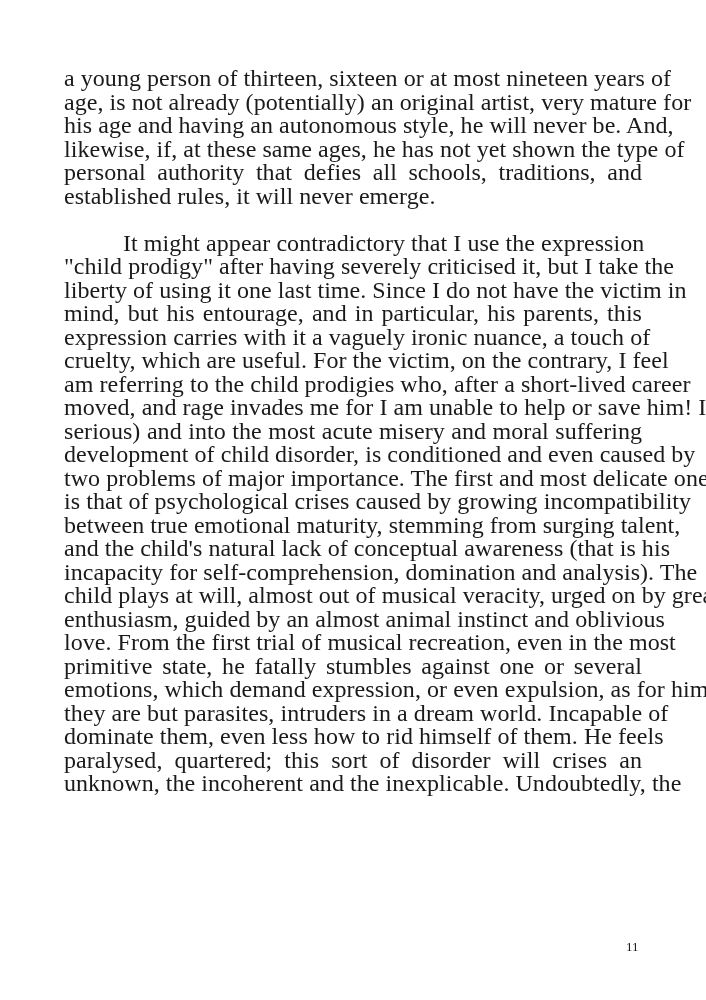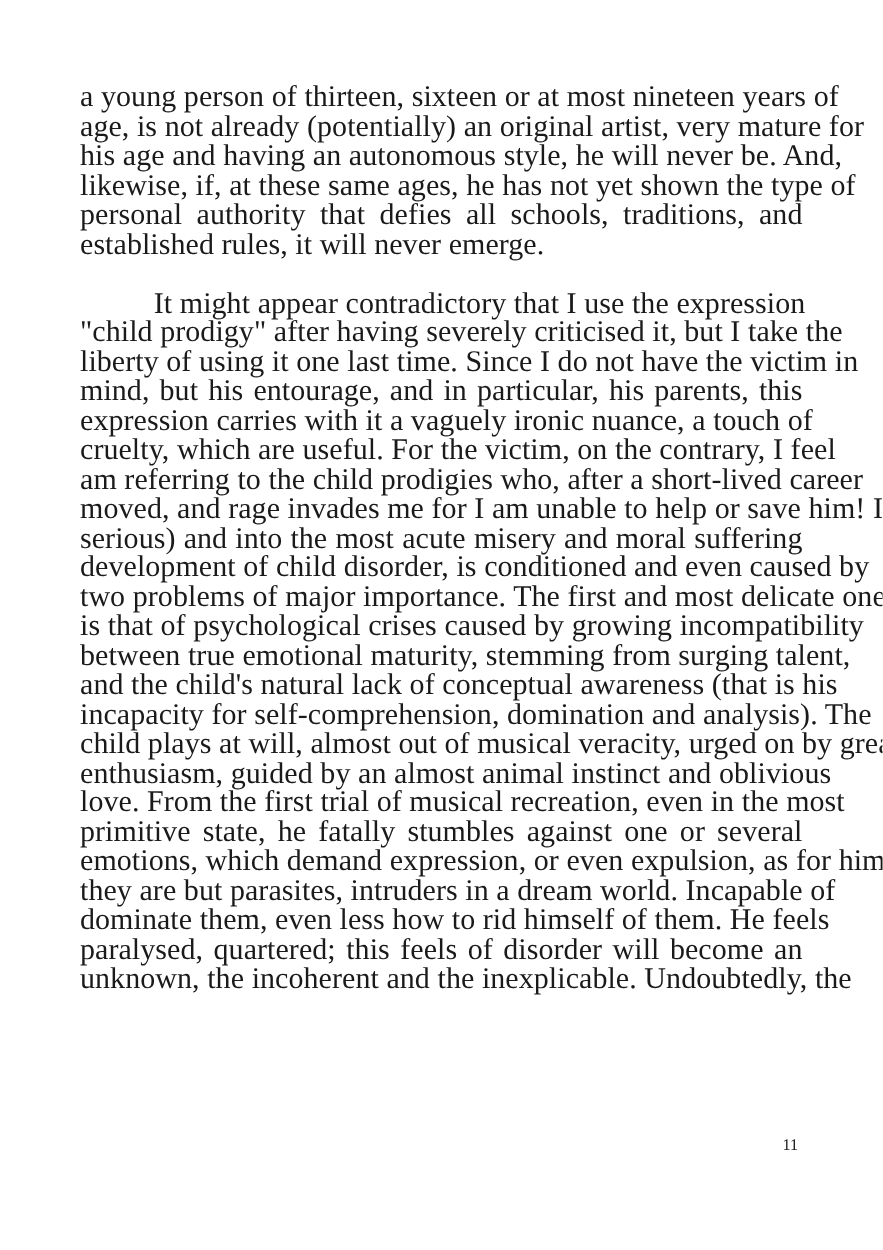--- a/index.html
+++ b/index.html
@@ -36,21 +36,21 @@
     }
     .line.indent {
       padding-left: 59px;
     }
     .blank {
       height: 23.5px;
     }
     .page-number {
       position: absolute;
       left: 626px;
-      top: 908px;
+      top: 939px;
       font-size: 13px;
       font-family: "Liberation Serif", "DejaVu Serif", serif;
       color: #1a1a1a;
     }
   </style>
 </head>
 <body>
 
 <div class="page">
   <div>
@@ -80,18 +80,18 @@
     <span class="line">between true emotional maturity, stemming from surging talent,</span>
     <span class="line">and the child's natural lack of conceptual awareness (that is his</span>
     <span class="line">incapacity for self-comprehension, domination and analysis). The</span>
     <span class="line">child plays at will, almost out of musical veracity, urged on by great</span>
     <span class="line">enthusiasm, guided by an almost animal instinct and oblivious</span>
     <span class="line">love. From the first trial of musical recreation, even in the most</span>
     <span class="line">primitive state, he fatally stumbles against one or several</span>
     <span class="line">emotions, which demand expression, or even expulsion, as for him</span>
     <span class="line">they are but parasites, intruders in a dream world. Incapable of</span>
     <span class="line">dominate them, even less how to rid himself of them. He feels</span>
-    <span class="line">paralysed, quartered; this feels of disorder will become an</span>
+    <span class="line">paralysed, quartered; this sort of disorder will crises an</span>
     <span class="line">unknown, the incoherent and the inexplicable. Undoubtedly, the</span>
   </div>
 </div>
 
 <div class="page-number">11</div>
 
 </body></html>

